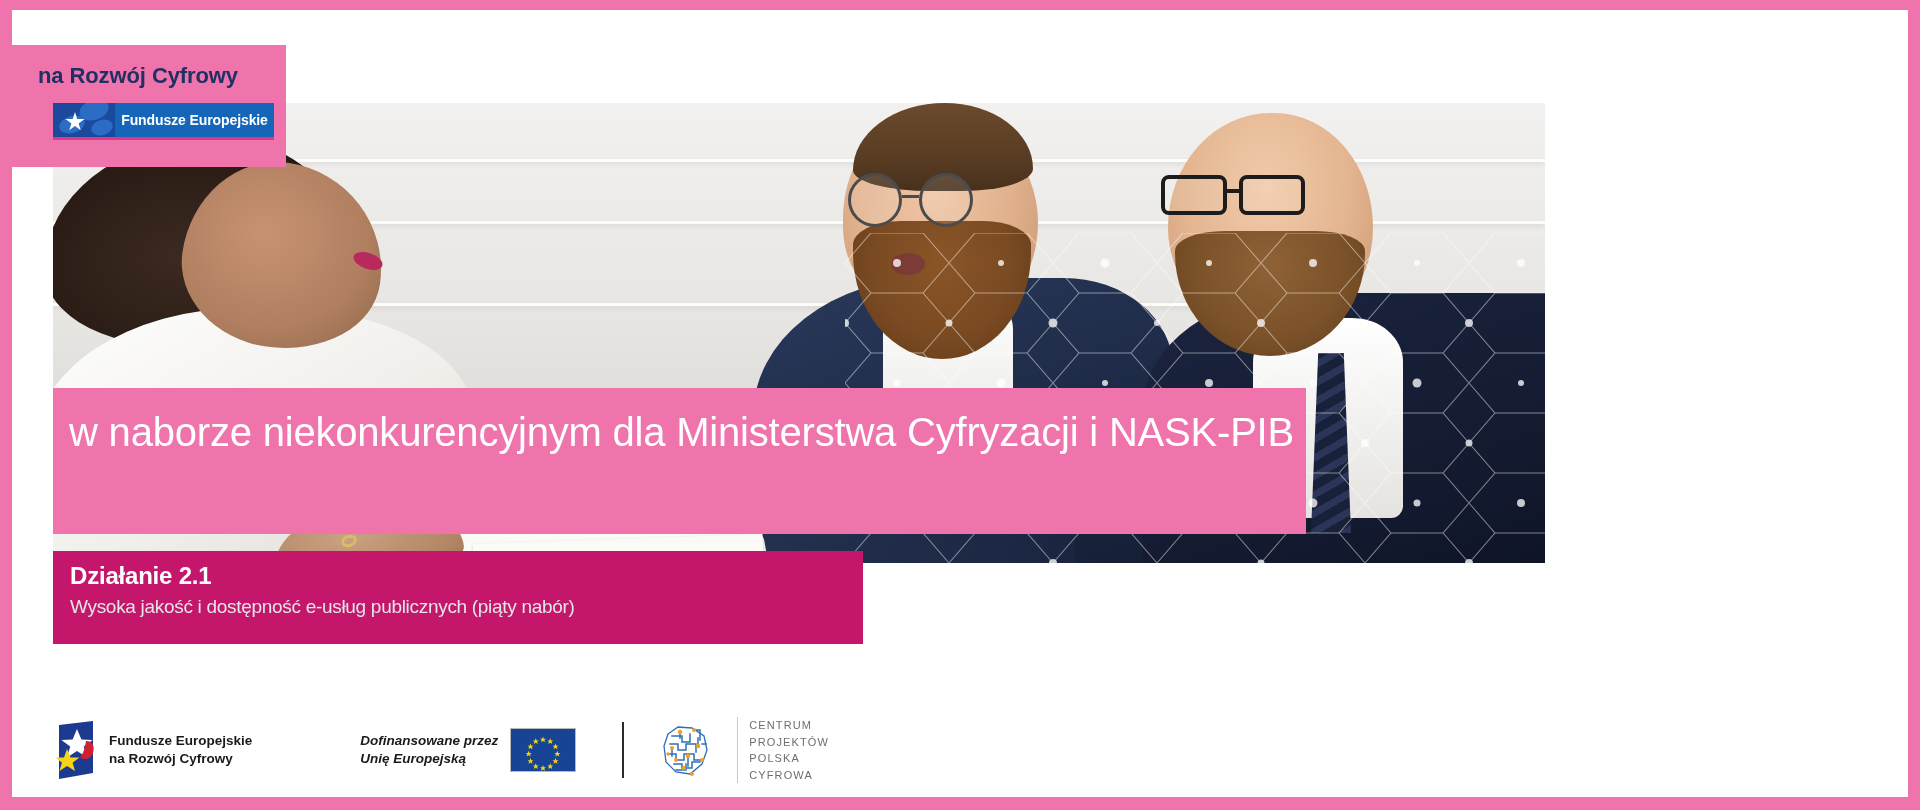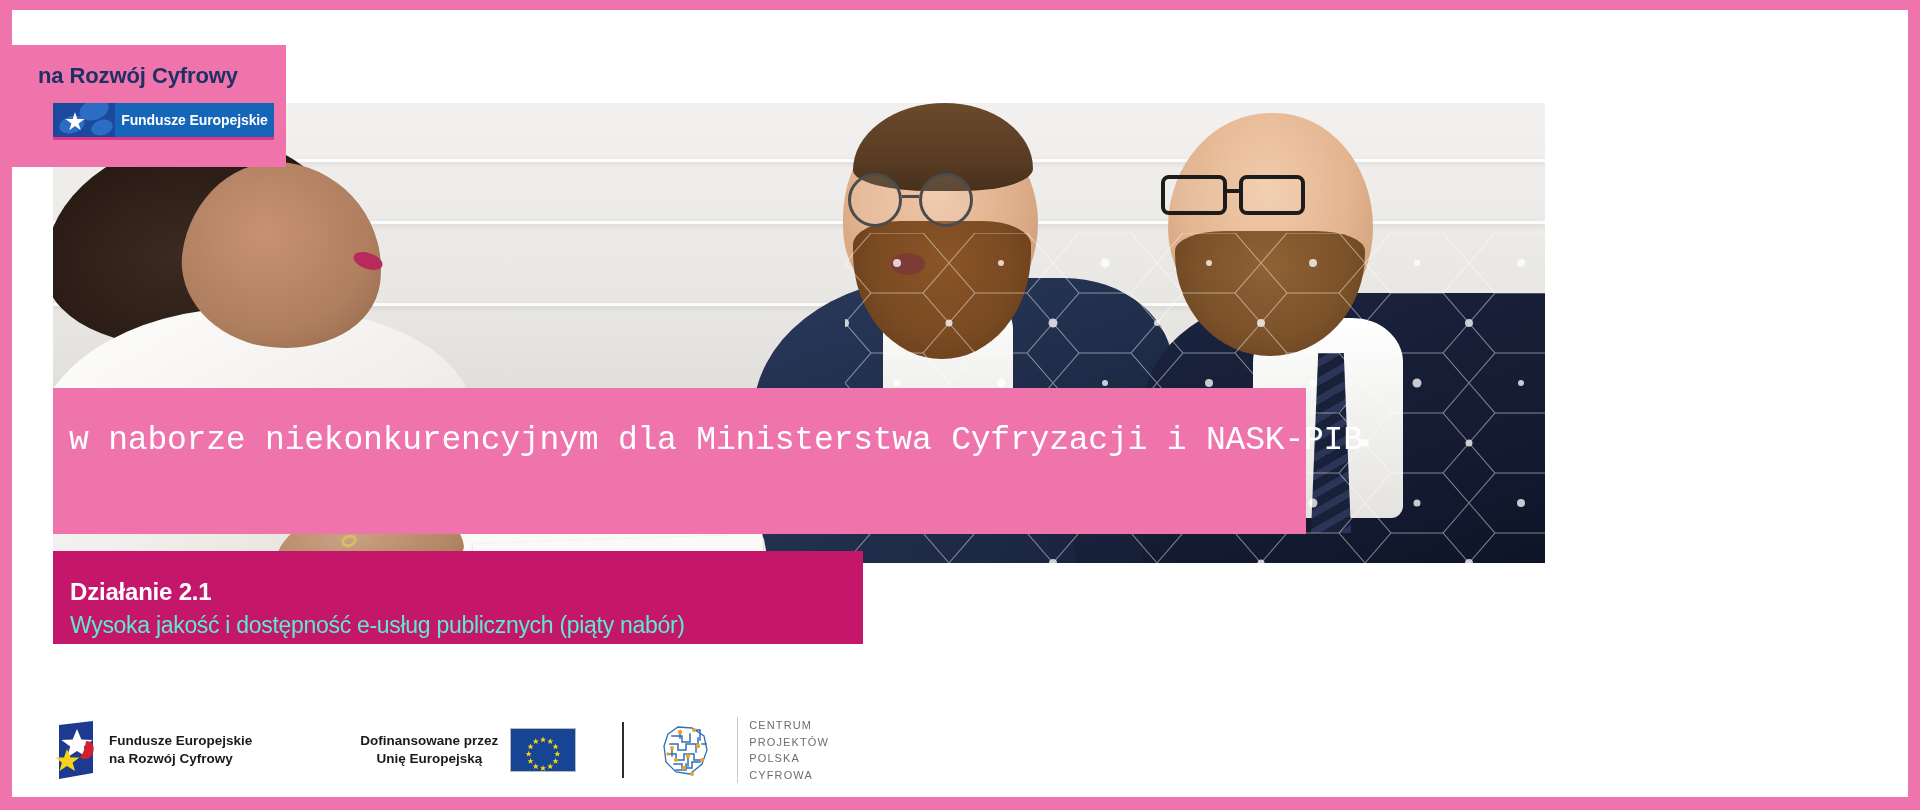--- a/index.html
+++ b/index.html
@@ -332,53 +332,52 @@
   }
   #title-band .t-main {
     font-size: 54px;
     font-weight: bold;
     color: #ffffff;
     line-height: 1.05;
     letter-spacing: -0.6px;
     white-space: nowrap;
   }
   #title-band .t-sub {
-    margin-top: 21px;
-    font-size: 33px;
+    margin-top: 8px;
+    font-size: 40px;
     font-weight: normal;
     color: #ffffff;
     line-height: 1.1;
     letter-spacing: -0.2px;
     white-space: nowrap;
-    font-family: Liberation Mono, monospace;
   }
 
   
   #action-band {
     position: absolute;
     left: 41px;
     top: 541px;
     width: 810px;
     height: 93px;
     background: #c4176c;
     z-index: 5;
-    padding: 27px 0 0 17px;
+    padding: 11px 0 0 17px;
   }
   #action-band .a-title {
     font-size: 24px;
     font-weight: bold;
     color: #ffffff;
     line-height: 1.15;
     letter-spacing: -0.2px;
     white-space: nowrap;
   }
   #action-band .a-desc {
     margin-top: 6px;
-    font-size: 23px;
-    color: #5eead4;
+    font-size: 19px;
+    color: #e5e5e5;
     line-height: 1.15;
     letter-spacing: -0.3px;
     white-space: nowrap;
   }
 
   
   #footer {
     position: absolute;
     left: 41px;
     top: 700px;
@@ -394,21 +393,21 @@
     align-items: center;
     gap: 12px;
   }
   #footer .logo-caption {
     font-size: 13.5px;
     font-weight: bold;
     color: #1a1a1a;
     line-height: 1.32;
     white-space: pre-line;
   }
-  #footer .logo-caption.right { text-align: center; }
+  #footer .logo-caption.right { text-align: left; font-style: italic; }
 
   
   .fe-flag {
     width: 44px; height: 58px;
     position: relative;
   }
 
   
   .pl-flag {
     width: 66px; height: 44px;

